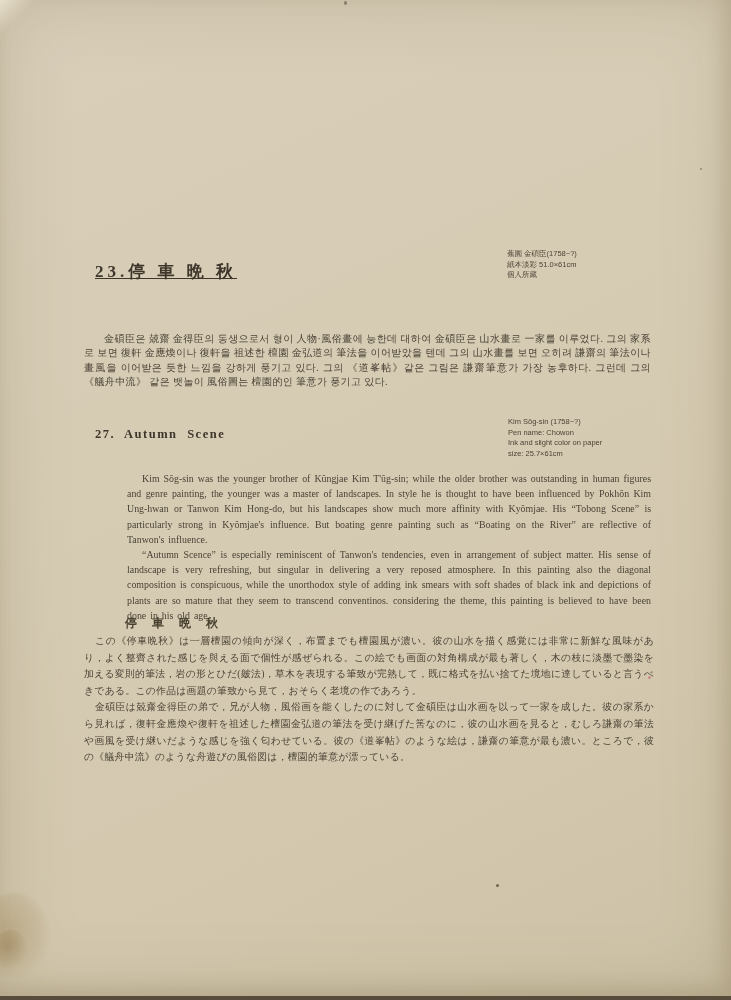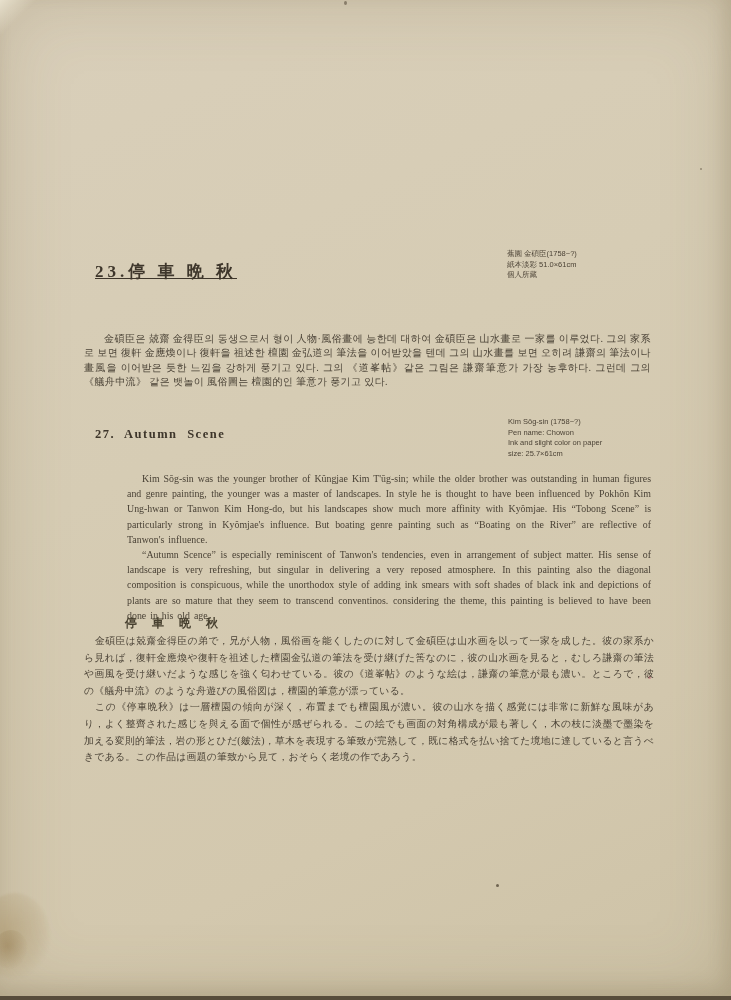--- a/index.html
+++ b/index.html
@@ -95,15 +95,15 @@
 </div>
 
 <div class="body-text" id="en-body">
   <p>Kim Sŏg-sin was the younger brother of Kŭngjae Kim T'ŭg-sin;  while the older brother was outstanding in human figures and genre painting, the younger was a master of landscapes. In style he is thought to have been  influenced by Pokhŏn Kim Ung-hwan or Tanwon Kim Hong-do, but his landscapes show much more affinity with Kyŏmjae.  His “Tobong Scene” is particularly strong in Kyŏmjae's influence. But boating genre painting such as “Boating on the River” are reflective of Tanwon's influence.</p>
   <p>“Autumn Scence” is especially reminiscent of Tanwon's tendencies, even in arrangement of subject matter.  His sense of landscape is very refreshing, but singular in delivering a very reposed atmosphere. In this painting also the diagonal composition is conspicuous, while the unorthodox style of adding ink smears with soft shades of black ink and depictions of plants are so mature that they seem to transcend conventinos. considering the theme, this  painting  is believed to have been done in his old age.</p>
 </div>
 
 <h2 class="sec-title" id="jp-title">停 車 晩 秋</h2>
 
 <div class="body-text" id="jp-body">
+  <p>この《停車晩秋》は一層檀園の傾向が深く，布置までも檀園風が濃い。彼の山水を描く感覚には非常に新鮮な風味があり，よく整齊された感じを與える面で個性が感ぜられる。この絵でも画面の対角構成が最も著しく，木の枝に淡墨で墨染を加える変則的筆法，岩の形とひだ(皴法)，草木を表現する筆致が完熟して，既に格式を払い捨てた境地に達していると言うべきである。この作品は画題の筆致から見て，おそらく老境の作であろう。</p>
   <p>金碩臣は兢齋金得臣の弟で，兄が人物，風俗画を能くしたのに対して金碩臣は山水画を以って一家を成した。彼の家系から見れば，復軒金應煥や復軒を祖述した檀園金弘道の筆法を受け継げた筈なのに，彼の山水画を見ると，むしろ謙齋の筆法や画風を受け継いだような感じを強く匂わせている。彼の《道峯帖》のような絵は，謙齋の筆意が最も濃い。ところで，彼の《艤舟中流》のような舟遊びの風俗図は，檀園的筆意が漂っている。</p>
-  <p>この《停車晩秋》は一層檀園の傾向が深く，布置までも檀園風が濃い。彼の山水を描く感覚には非常に新鮮な風味があり，よく整齊された感じを與える面で個性が感ぜられる。この絵でも画面の対角構成が最も著しく，木の枝に淡墨で墨染を加える変則的筆法，岩の形とひだ(皴法)，草木を表現する筆致が完熟して，既に格式を払い捨てた境地に達していると言うべきである。この作品は画題の筆致から見て，おそらく老境の作であろう。</p>
 </div>
 
 </body></html>

